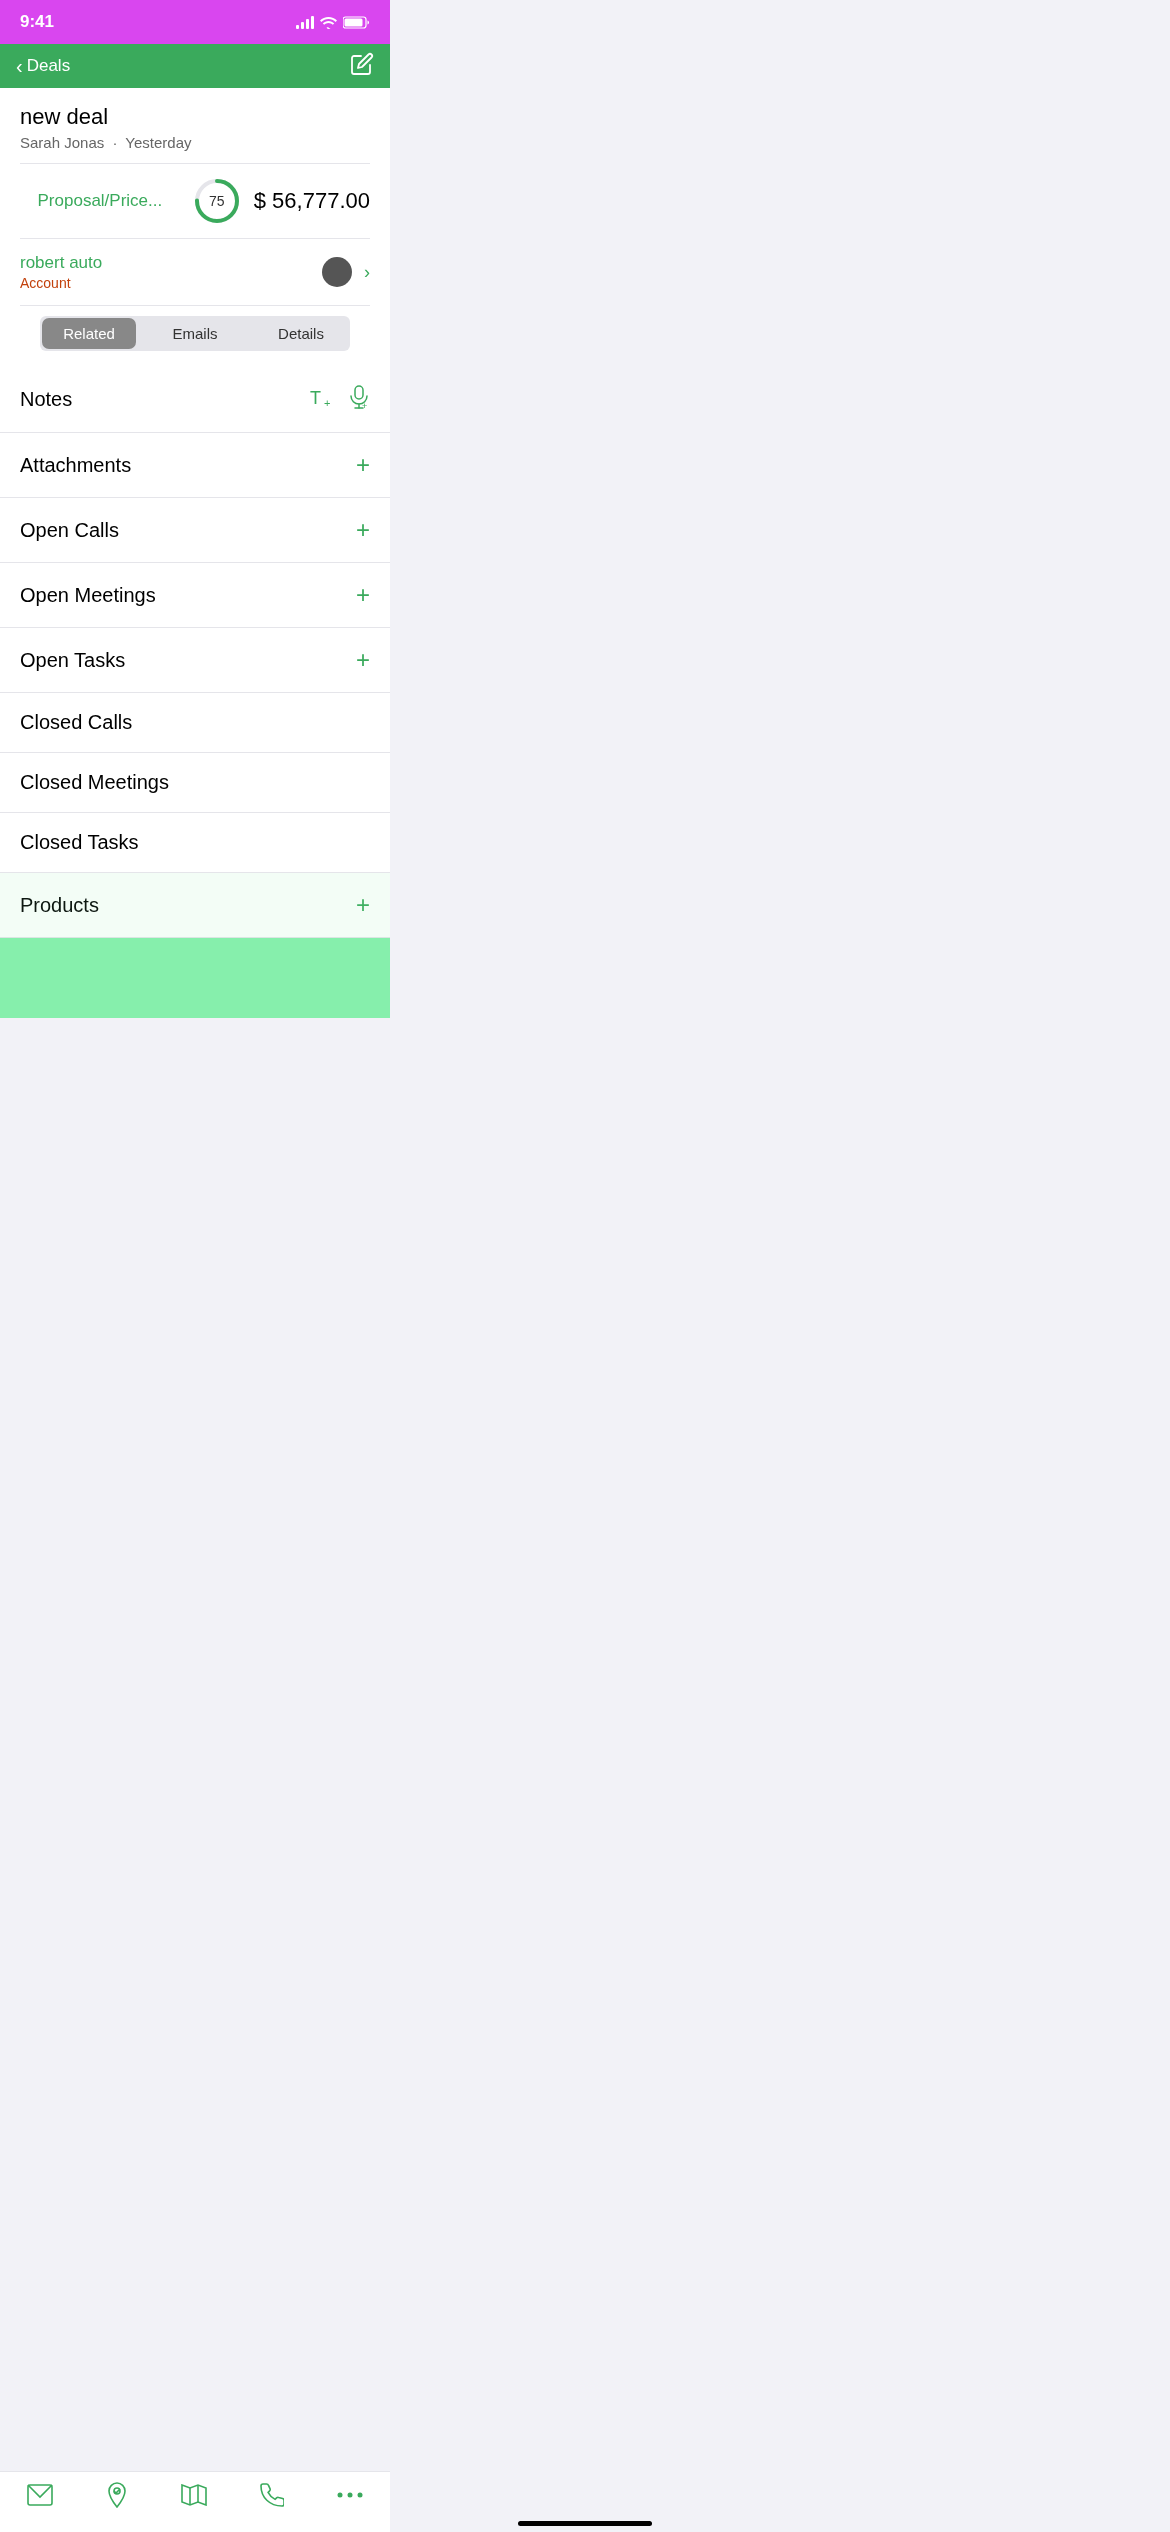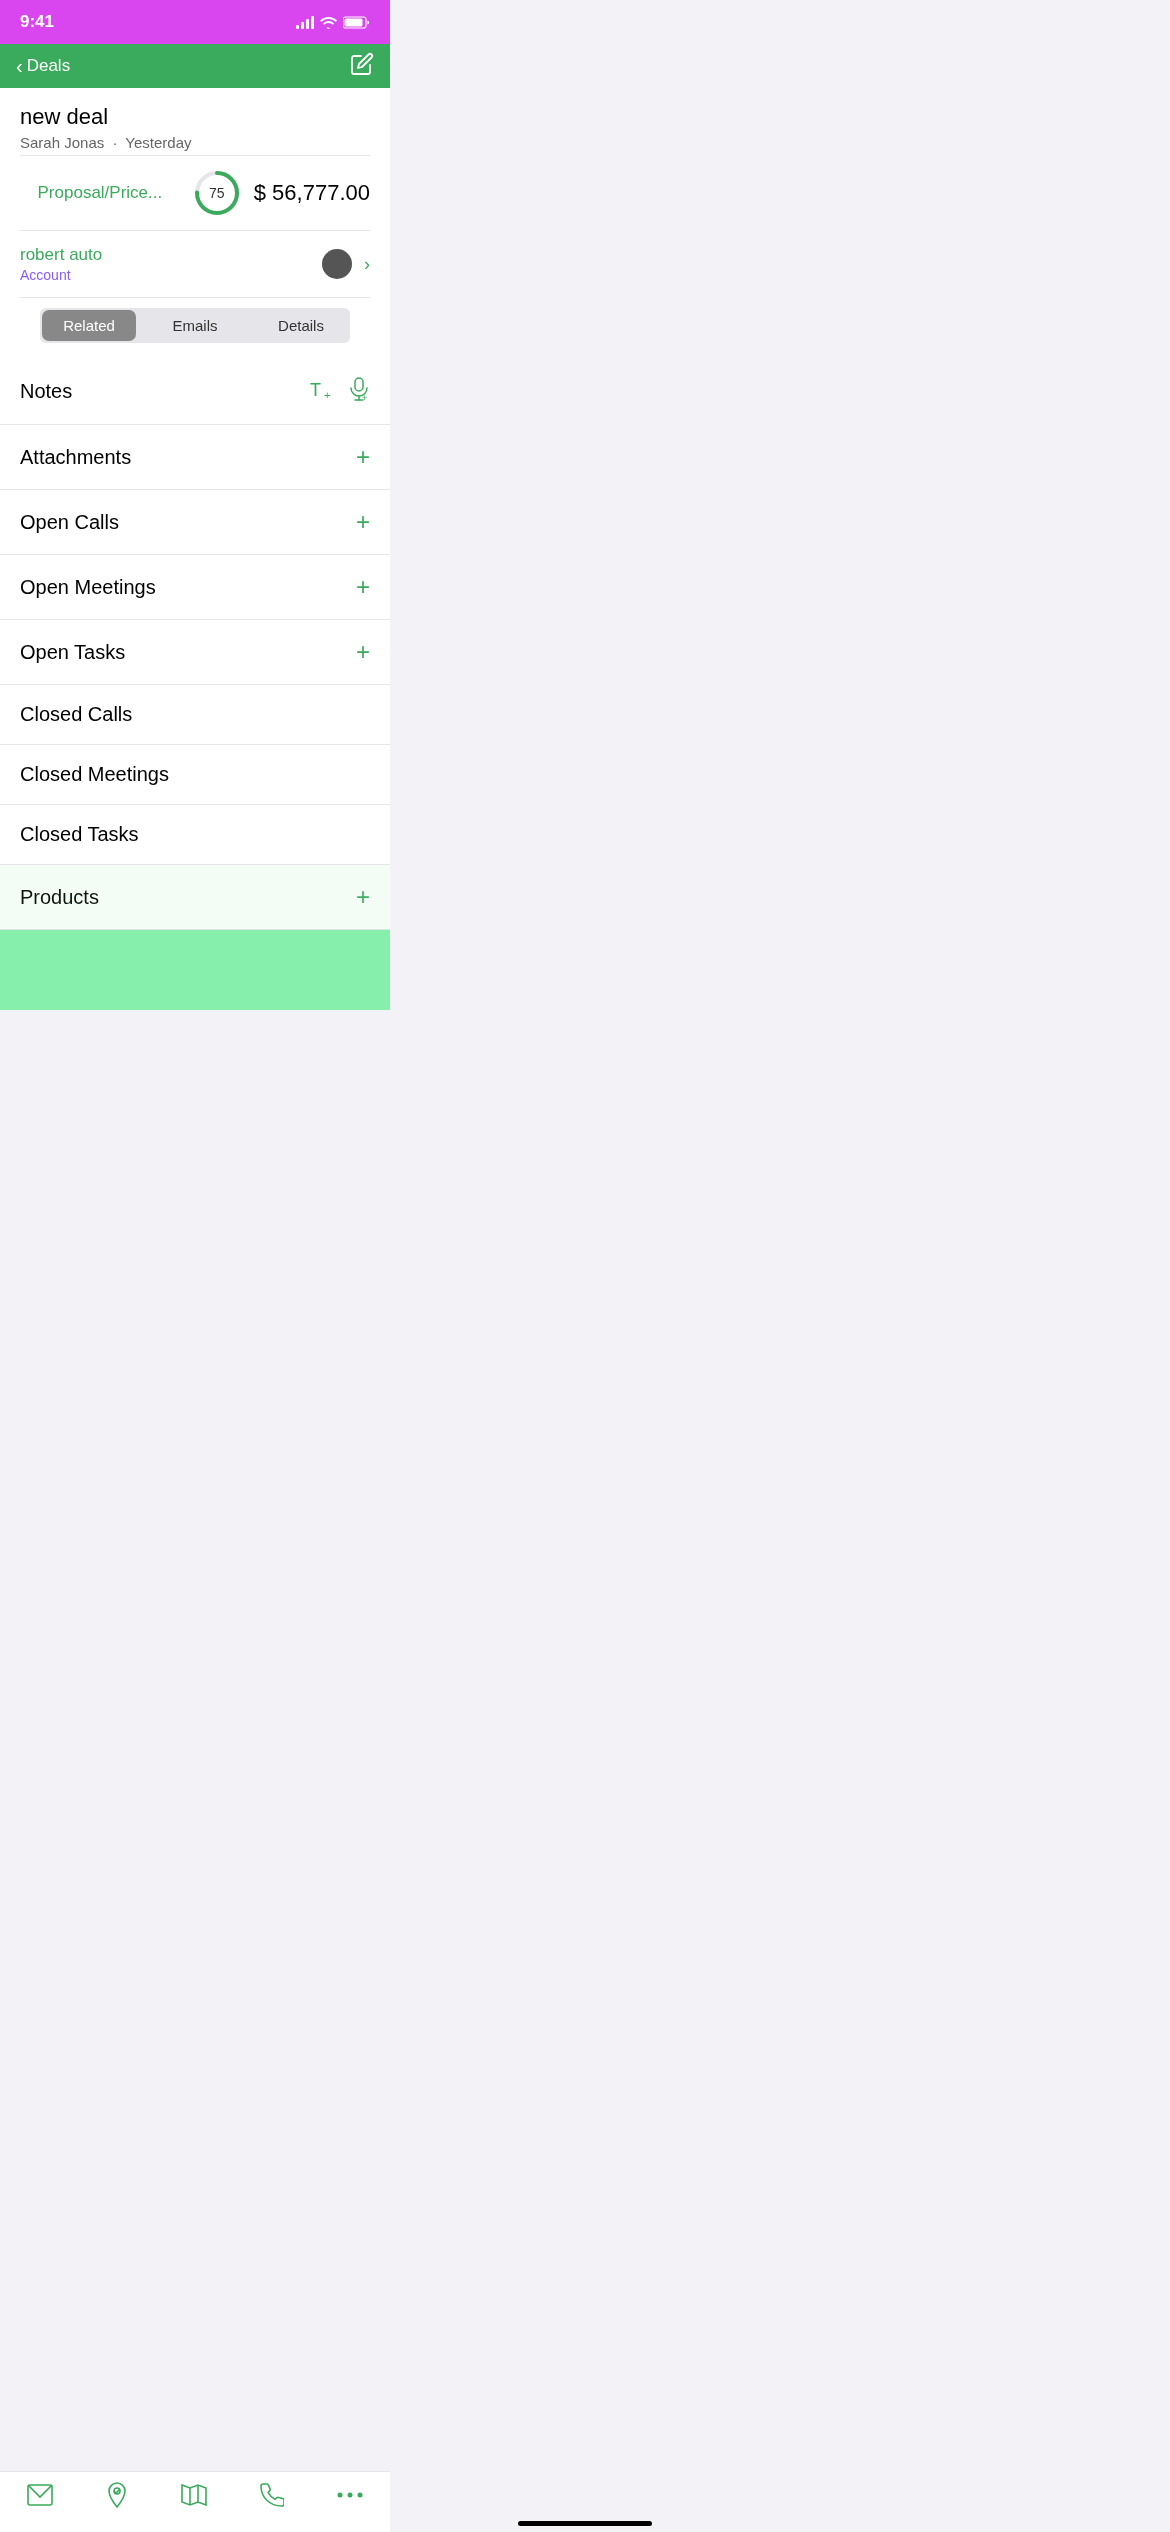--- a/index.html
+++ b/index.html
@@ -75,21 +75,21 @@
     }
     .deal-title {
       font-size: 22px;
       font-weight: 400;
       color: #000;
       margin-bottom: 4px;
     }
     .deal-subtitle {
       font-size: 15px;
       color: #666;
-      margin-bottom: 4px;
+      margin-bottom: 12px;
     }
     .deal-subtitle-dot {
       margin: 0 4px;
     }
 
     
     .stage-row {
       display: flex;
       align-items: center;
       padding: 12px 0;
@@ -135,21 +135,21 @@
     }
     .account-info {
       flex: 1;
     }
     .account-name {
       color: #3aaa5c;
       font-size: 17px;
       margin-bottom: 2px;
     }
     .account-type {
-      color: #8b5cf6;
+      color: #c2410c;
       font-size: 14px;
     }
     .account-dot {
       width: 30px;
       height: 30px;
       background: #555;
       border-radius: 50%;
     }
     .account-chevron {
       color: #3aaa5c;

